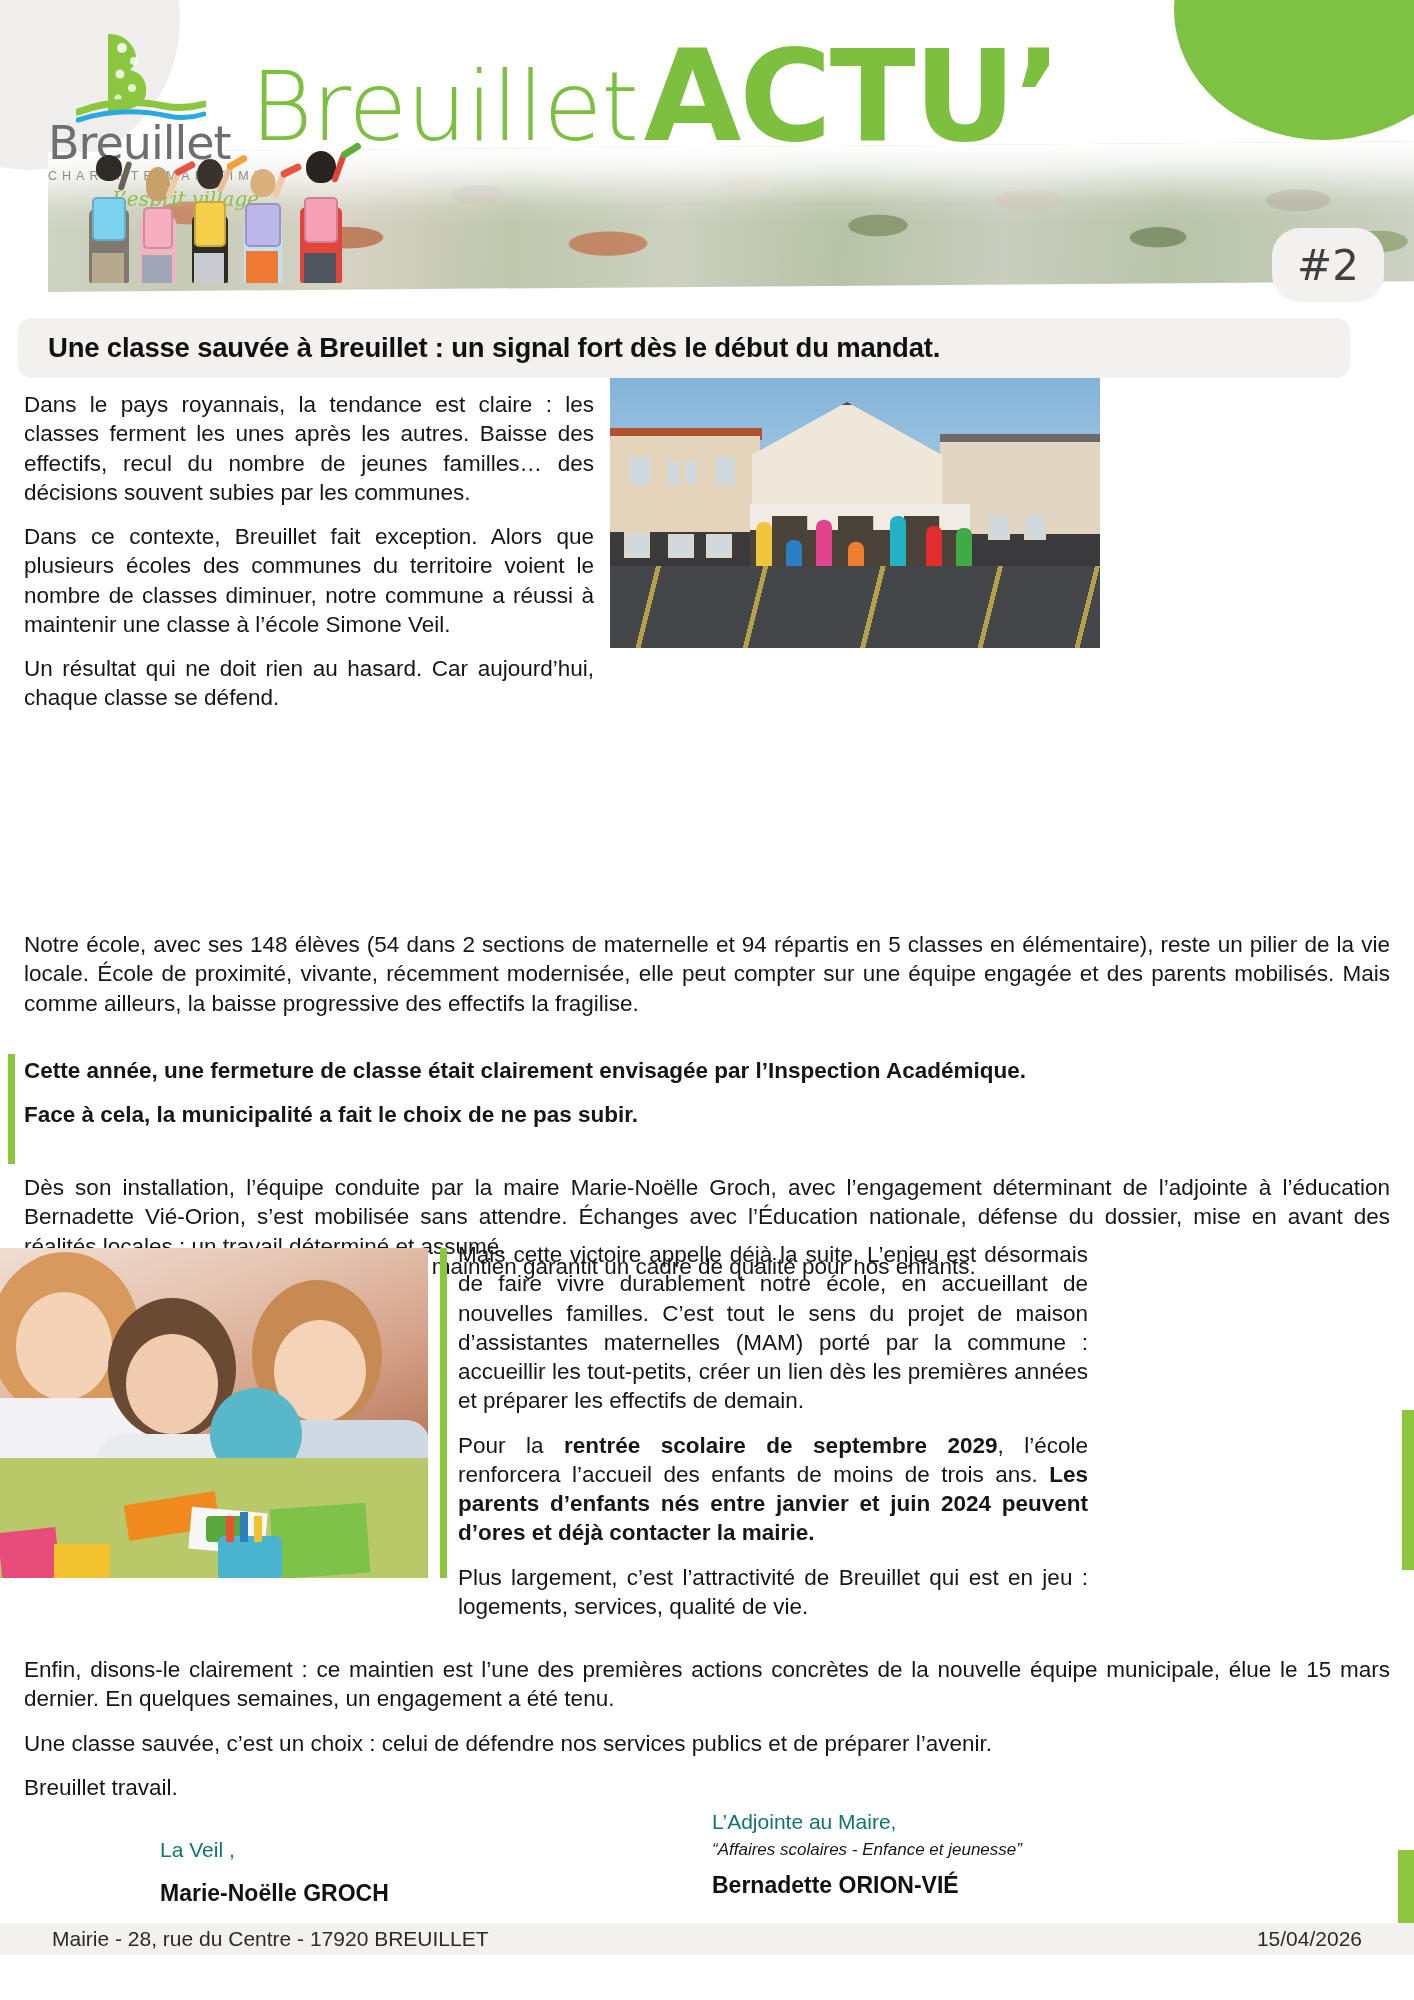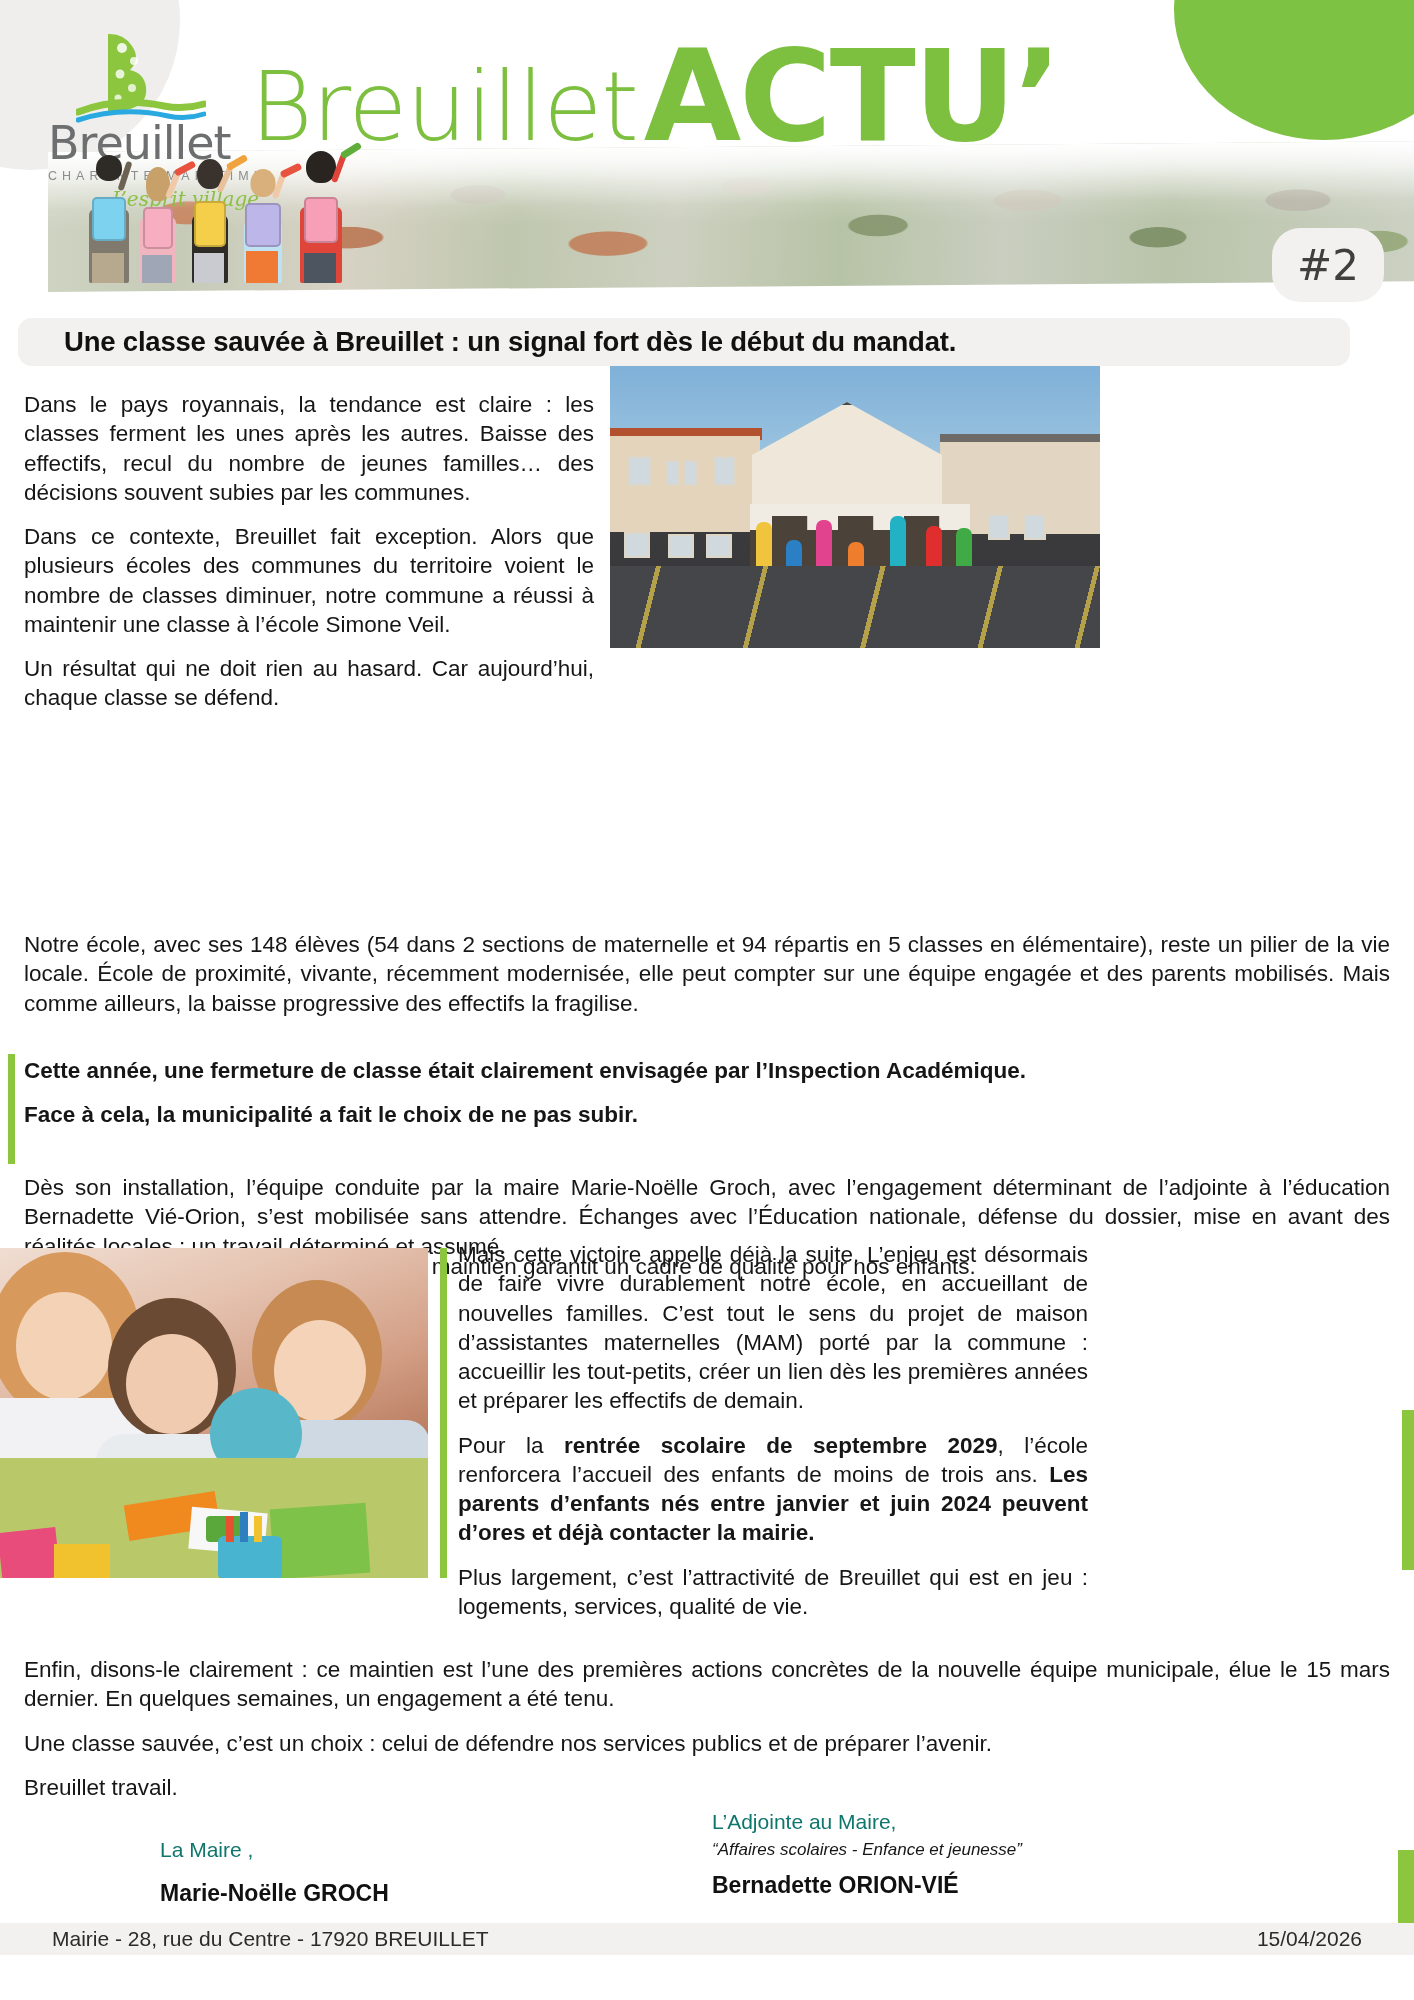--- a/index.html
+++ b/index.html
@@ -96,23 +96,23 @@
   .issue-badge{
     position:absolute; right:30px; top:228px; width:112px; height:74px;
     background:#f2f1ef; border-radius:28px;
     display:flex; align-items:center; justify-content:center;
     font-size:42px; color:#3f3f3f; font-weight:400; z-index:6;
     font-family:"DejaVu Sans", sans-serif;
   }
 
   
   .headline{
-    position:absolute; left:18px; top:318px; width:1332px; height:48px;
+    position:absolute; left:18px; top:318px; width:1332px; height:60px;
     background:#f2f1ef; border-radius:14px 14px 14px 14px;
-    display:flex; align-items:center; padding-left:46px; z-index:5;
+    display:flex; align-items:center; padding-left:30px; z-index:5;
   }
   .headline span{
     font-size:27.5px; font-weight:700; color:#111; letter-spacing:-0.2px;
     font-family:"Liberation Sans", sans-serif;
   }
   p.t { color:#161616; font-size:22.5px; line-height:1.30; margin:0 0 15px 0; }
   .just { text-align:justify; }
   .bold { font-weight:700; }
   .photo-green-tab{
     position:absolute; left:766px; top:352px; width:252px; height:18px; background:#8cc63f; z-index:1;
@@ -387,21 +387,21 @@
 
   <div class="side-green-top"></div>
 
   <div style="position:absolute;left:24px;top:1655px;width:1366px;">
     <p class="t just">Enfin, disons-le clairement : ce maintien est l’une des premières actions concrètes de la nouvelle équipe municipale, élue le 15 mars dernier. En quelques semaines, un engagement a été tenu.</p>
     <p class="t">Une classe sauvée, c’est un choix : celui de défendre nos services publics et de préparer l’avenir.</p>
     <p class="t">Breuillet travail.</p>
   </div>
 
   <div class="sig" style="left:160px;top:1838px;">
-    <div class="role">La Maire ,</div>
+    <div class="role">La Veil ,</div>
     <div class="name" style="margin-top:18px;">Marie-Noëlle GROCH</div>
   </div>
 
   <div class="sig" style="left:712px;top:1810px;">
     <div class="role">L’Adjointe au Maire,</div>
     <div class="quote" style="margin-top:6px;">“Affaires scolaires - Enfance et jeunesse”</div>
     <div class="name" style="margin-top:12px;">Bernadette ORION-VIÉ</div>
   </div>
 
   <div class="footer-green"></div>

